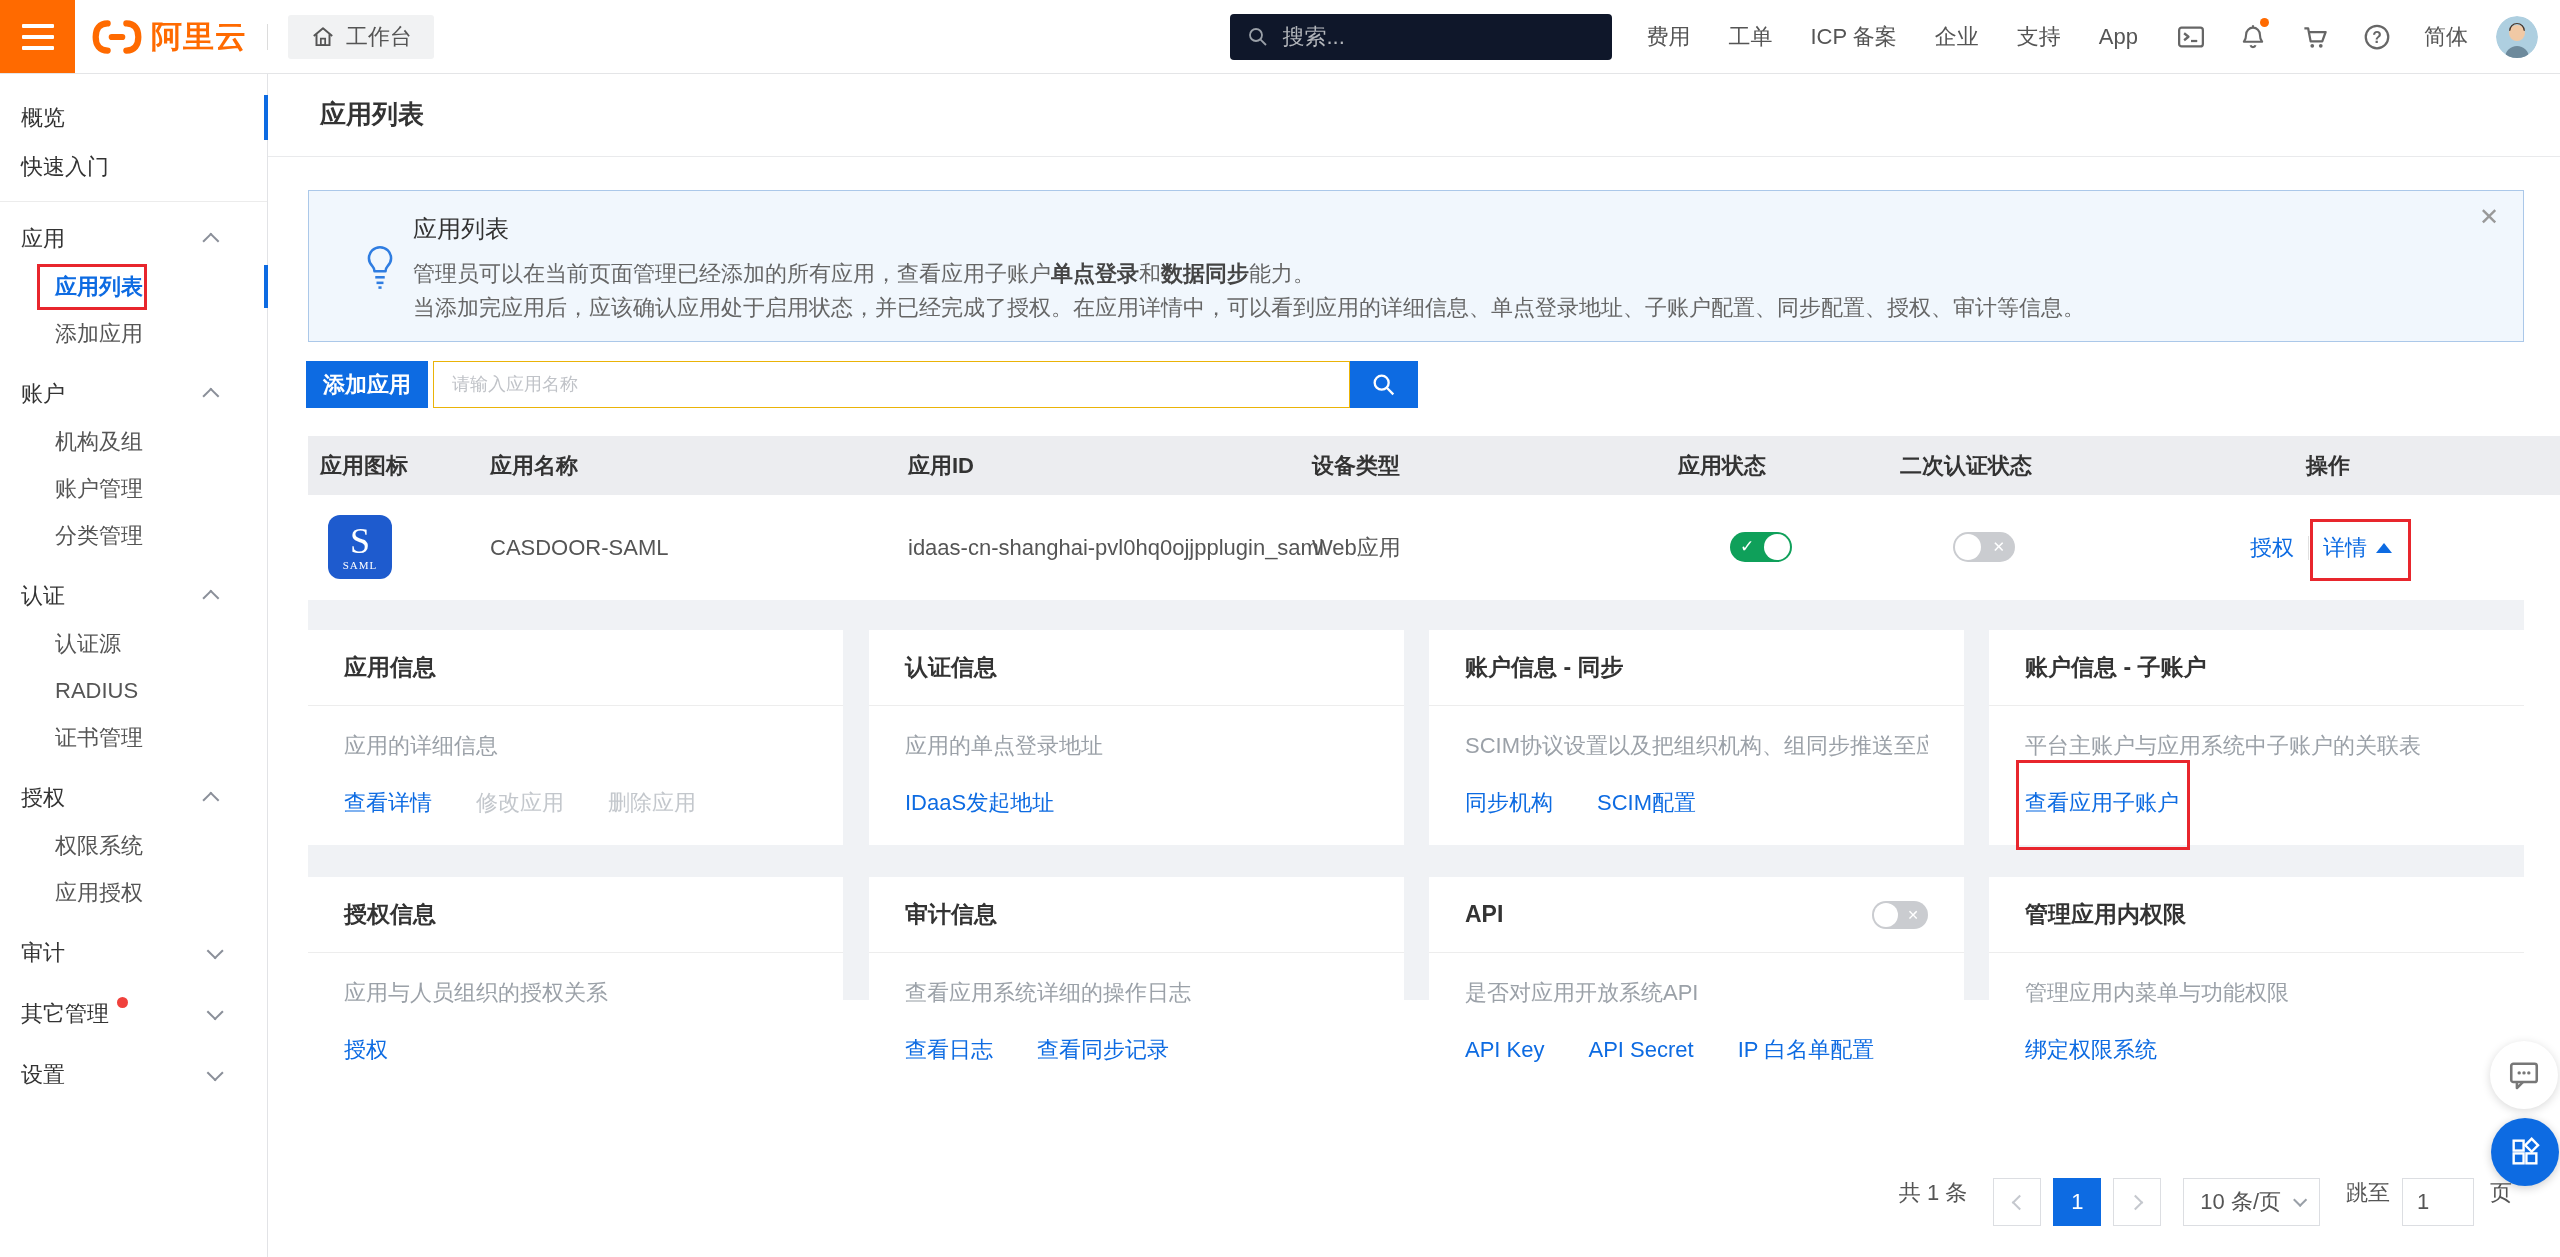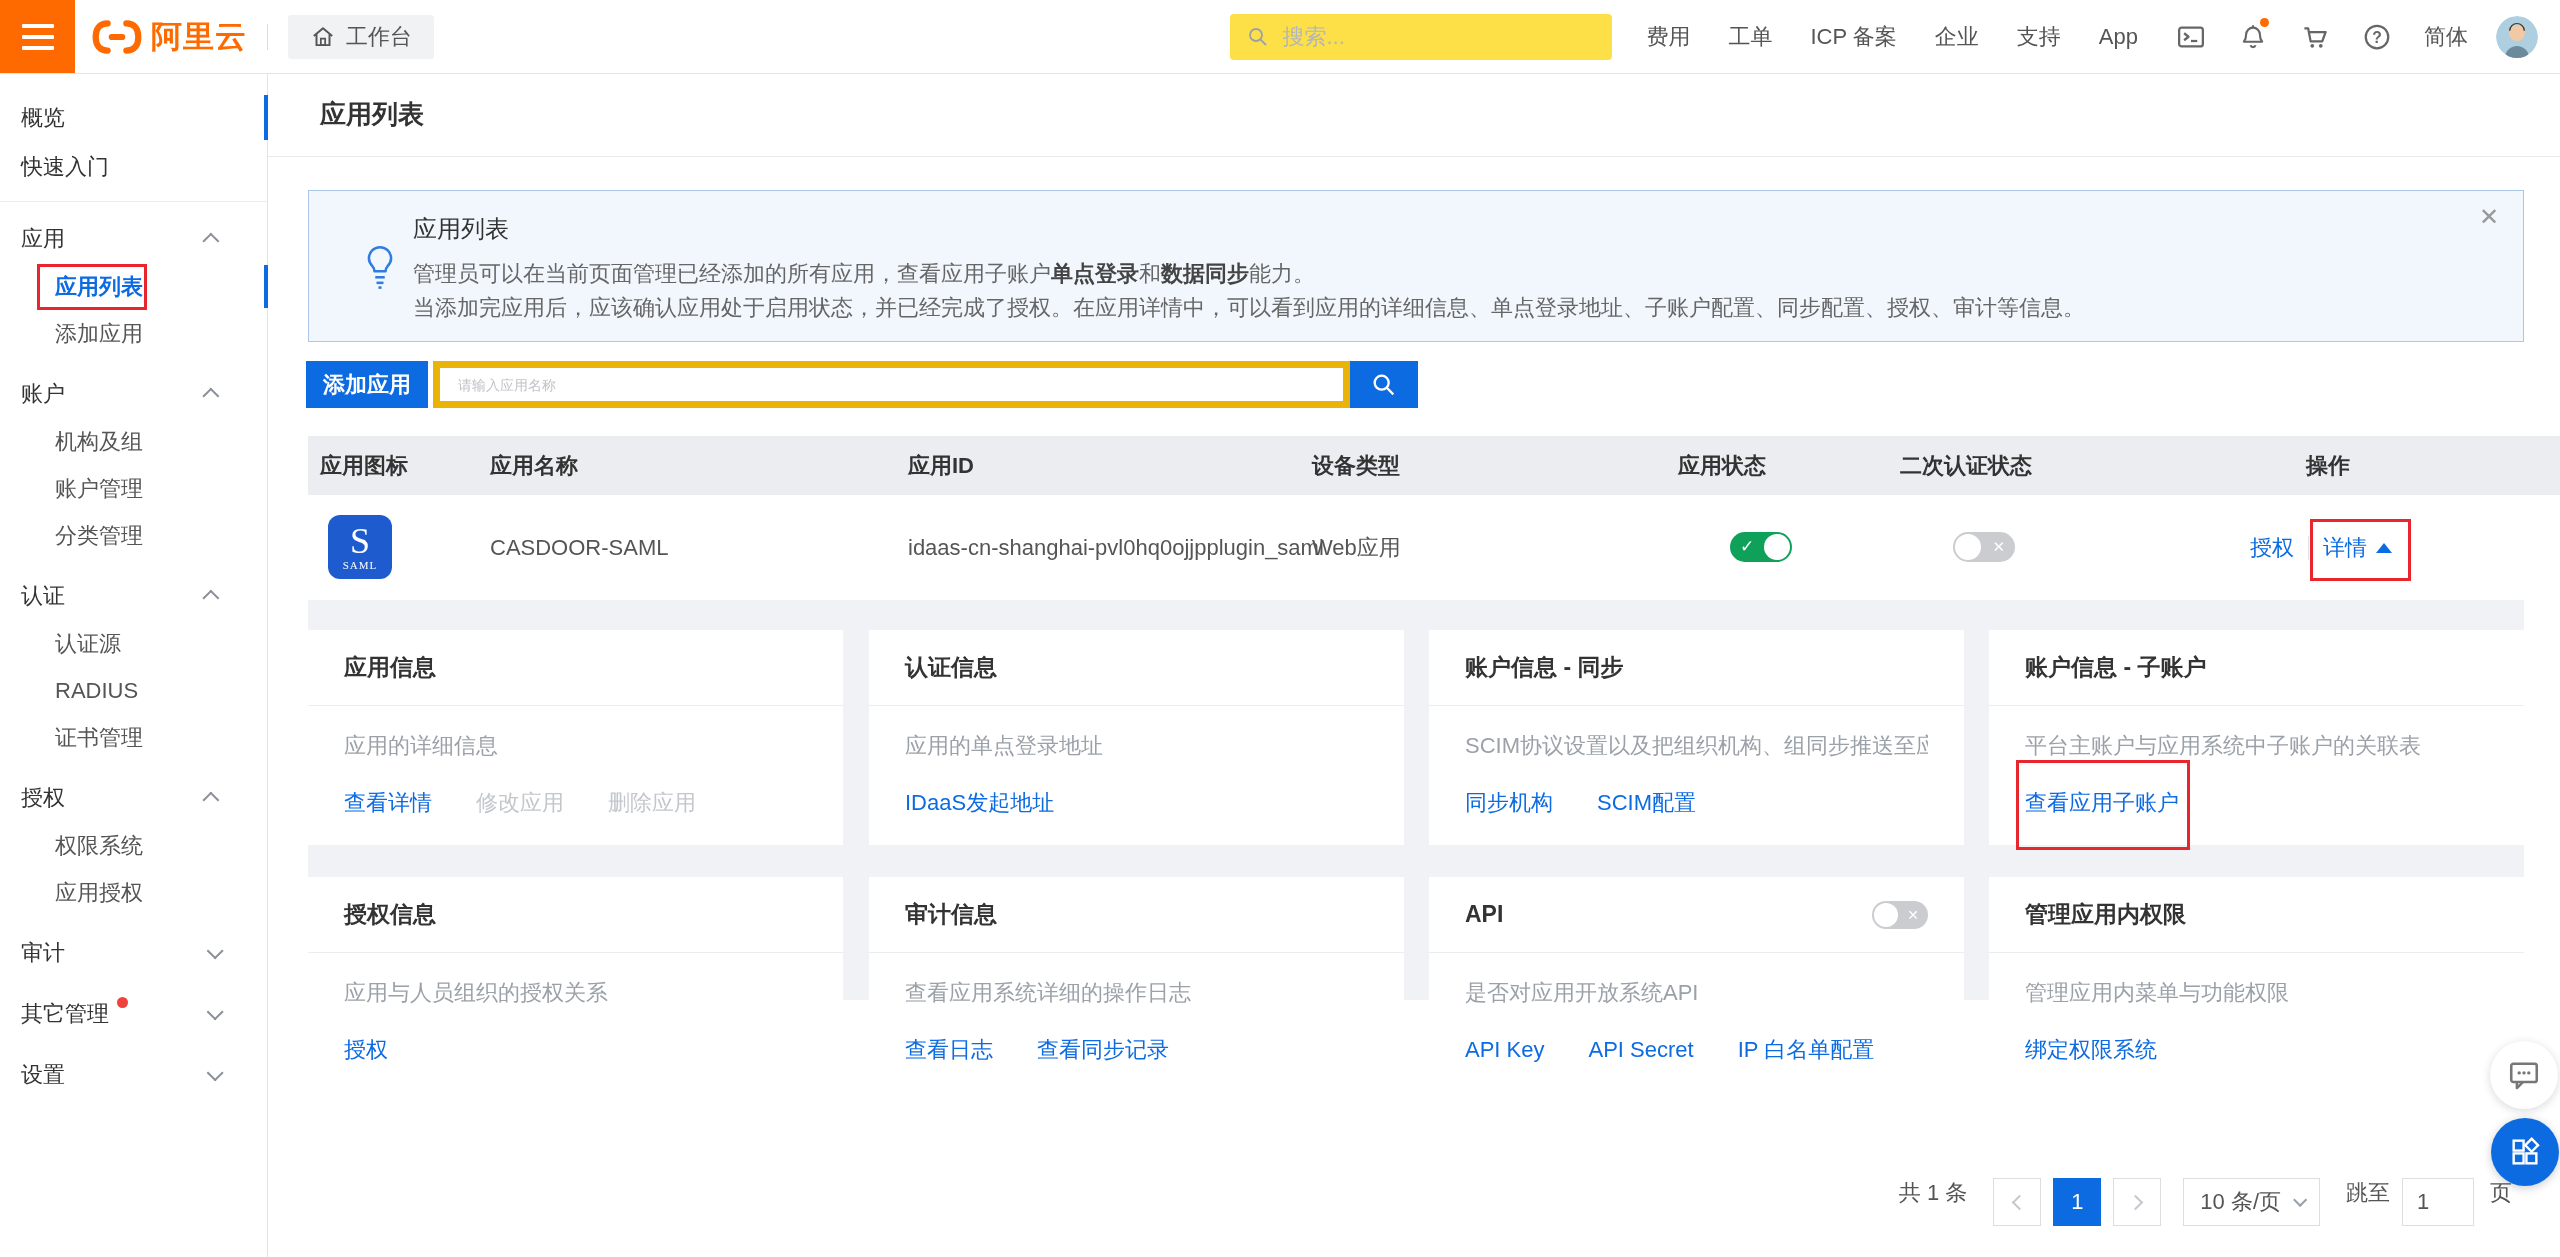--- a/index.html
+++ b/index.html
@@ -12,21 +12,21 @@
   .navbar{position:absolute;left:0;top:0;width:2560px;height:73px;background:#fff;
     border-bottom:1px solid #e4e5e7;display:flex;align-items:center;z-index:30;}
   .burger{width:75px;height:73px;background:#FF6A00;display:flex;flex-direction:column;
     justify-content:center;align-items:center;gap:7px;cursor:pointer;flex:0 0 auto;}
   .burger i{display:block;width:32px;height:4px;background:#fff;border-radius:1px;}
   .logo{display:flex;align-items:center;margin-left:16px;gap:8px;flex:0 0 auto;}
   .logo-text{color:#FF6A00;font-size:31px;font-weight:bold;letter-spacing:1px;}
   .nav-sep{width:1px;height:26px;background:#dcdcdc;margin:0 20px;}
   .workbench{height:44px;background:#f1f2f3;border-radius:3px;display:flex;align-items:center;
     gap:10px;padding:0 22px;color:#555;font-size:22px;cursor:pointer;}
-  .topsearch{margin-left:auto;width:350px;height:46px;background:#fde047;border-radius:4px;
+  .topsearch{margin-left:auto;width:350px;height:46px;background:#0f172a;border-radius:4px;
     display:flex;align-items:center;padding:0 16px;gap:10px;}
   .topsearch input{border:none;outline:none;background:transparent;font-size:22px;color:#666;
     width:260px;font-family:inherit;}
   .topsearch input::placeholder{color:#b3b6bb;}
   .navlinks{display:flex;align-items:center;gap:38px;margin-left:34px;font-size:22px;color:#555;}
   .navlinks span{cursor:pointer;white-space:nowrap;}
   .navicons{display:flex;align-items:center;gap:28px;margin-left:36px;}
   .navicon{position:relative;width:34px;height:34px;display:flex;align-items:center;justify-content:center;cursor:pointer;}
   .bell-dot{position:absolute;right:1px;top:-2px;width:9px;height:9px;border-radius:50%;background:#FF6A00;}
   .lang{font-size:22px;color:#555;margin-left:30px;cursor:pointer;}
@@ -59,22 +59,22 @@
     border:1px solid #abc8e9;box-sizing:border-box;}
   .banner-bulb{position:absolute;left:52px;top:52px;}
   .banner-body{position:absolute;left:104px;top:22px;right:70px;}
   .banner-title{font-size:24px;color:#333;margin-bottom:12px;}
   .banner-line{font-size:22px;color:#666;line-height:34px;}
   .banner-line b{color:#444;}
   .banner-close{position:absolute;right:24px;top:12px;font-size:24px;color:#999;cursor:pointer;}
   
   .btn-add{position:absolute;left:38px;top:288px;width:122px;height:47px;background:#0d6be2;color:#fff;
     font-size:22px;font-weight:bold;border:none;cursor:pointer;display:flex;align-items:center;justify-content:center;font-family:inherit;}
-  .filter-input{position:absolute;left:165px;top:288px;width:917px;height:47px;border:7px solid #eab308;
-    box-sizing:border-box;font-size:14px;color:#555;padding:0 18px;outline:none;font-family:inherit;}
+  .filter-input{position:absolute;left:165px;top:288px;width:917px;height:47px;border:1px solid #eab308;
+    box-sizing:border-box;font-size:18px;color:#555;padding:0 18px;outline:none;font-family:inherit;}
   .filter-input::placeholder{color:#c0c3c8;}
   .btn-search{position:absolute;left:1082px;top:288px;width:68px;height:47px;background:#0d6be2;border:none;
     cursor:pointer;display:flex;align-items:center;justify-content:center;}
   
   .thead{position:absolute;left:40px;top:363px;width:2388px;height:59px;background:#ecedf0;}
   .thead span{position:absolute;top:0;line-height:59px;font-size:22px;font-weight:bold;color:#333;white-space:nowrap;}
   .trow{position:absolute;left:40px;top:422px;width:2216px;height:105px;background:#fff;}
   .trow .cell{position:absolute;top:0;line-height:105px;font-size:22px;color:#555;white-space:nowrap;}
   .saml-badge{position:absolute;left:20px;top:20px;width:64px;height:64px;border-radius:12px;background:#1e5bce;
     display:flex;flex-direction:column;align-items:center;justify-content:center;color:#fff;}

